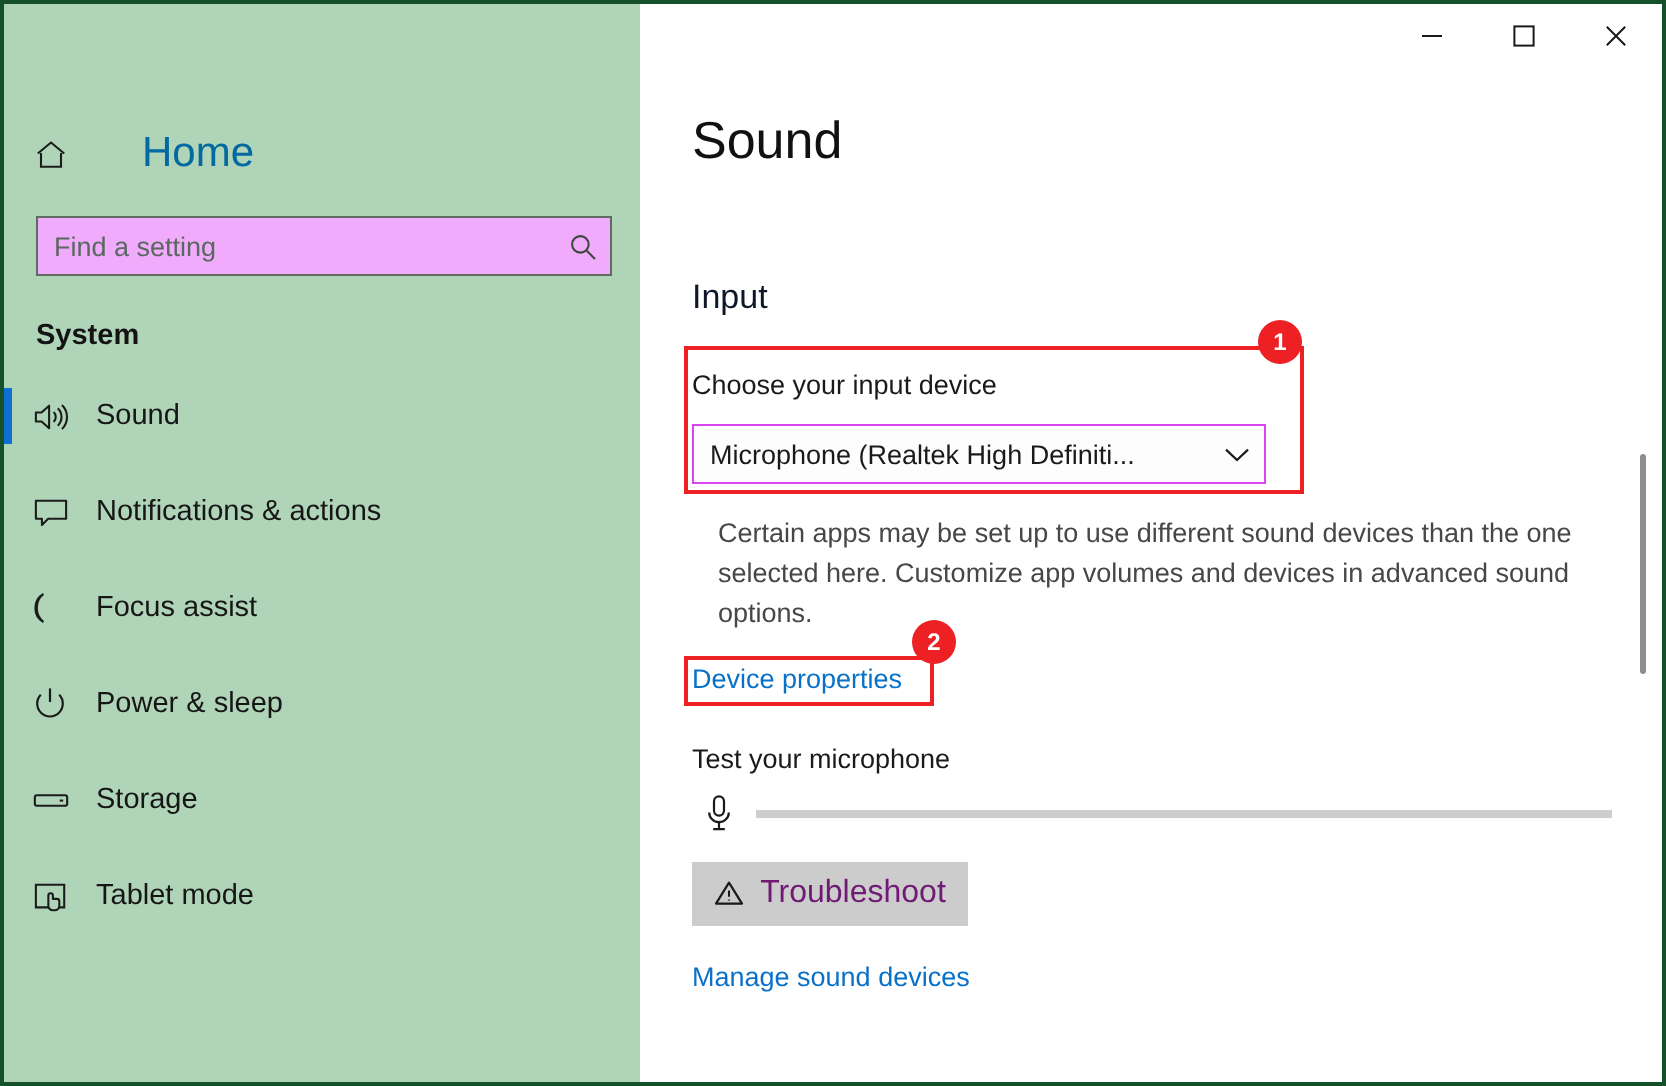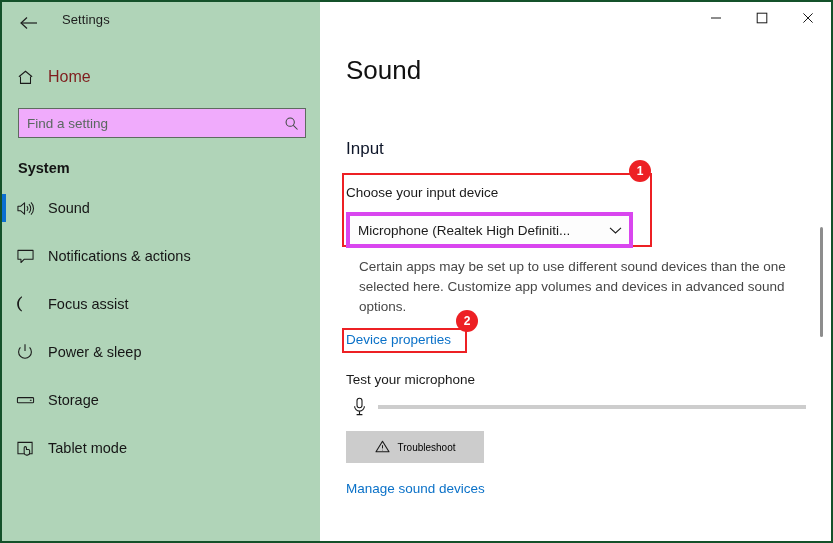--- a/index.html
+++ b/index.html
@@ -75,22 +75,23 @@
     align-items: center;
   }
   #home-row .ico {
     width: 46px;
     display: flex;
     justify-content: center;
     align-items: center;
     color: #1b1b1b;
   }
   #home-row .lbl {
-    font-size: 16px;
-    color: #7f1d1d;
+    font-size: 21px;
+    color: #0369a1;
+    margin-left: 23px;
   }
 
   #search-box {
     position: absolute;
     left: 16px;
     top: 106px;
     width: 288px;
     height: 30px;
     box-sizing: border-box;
     border: 1px solid #5e6b60;
@@ -241,23 +242,23 @@
     top: 183px;
     font-size: 13.5px;
     color: #1a1a1a;
   }
 
   #device-select {
     position: absolute;
     left: 26px;
     top: 210px;
     width: 287px;
-    height: 36px;
+    height: 30px;
     box-sizing: border-box;
-    border: 4px solid #d946ef;
+    border: 1px solid #d946ef;
     background: #fdfdfd;
     display: flex;
     align-items: center;
     cursor: default;
   }
   #device-select .val {
     flex: 1;
     font-size: 13.5px;
     color: #1a1a1a;
     padding-left: 8px;
@@ -360,22 +361,22 @@
     justify-content: center;
     cursor: default;
   }
   #troubleshoot-button .warn {
     margin-right: 8px;
     font-size: 13px;
     color: #1a1a1a;
     line-height: 1;
   }
   #troubleshoot-button .lbl {
-    font-size: 10px;
-    color: #000000;
+    font-size: 16px;
+    color: #701a75;
   }
 
   #manage-sound-devices-link {
     position: absolute;
     left: 26px;
     top: 479px;
     font-size: 13.5px;
     color: #0a71c8;
     cursor: default;
   }
@@ -398,29 +399,20 @@
     border-radius: 2px;
   }
 </style>
 </head>
 <body>
 
 <div id="window">
 
   <div id="sidebar">
 
-    <div class="titlebar-left">
-      <div id="back-button">
-        <svg width="18" height="14" viewBox="0 0 18 14" aria-hidden="true">
-          <path d="M1 7 H17" stroke="#1d1d1d" stroke-width="1.2" fill="none"></path>
-          <path d="M7 1.5 L1 7 L7 12.5" stroke="#1d1d1d" stroke-width="1.2" fill="none"></path>
-        </svg>
-      </div>
-      <div id="settings-title">Settings</div>
-    </div>
 
     <div id="home-row">
       <span class="ico">
         <svg width="17" height="17" viewBox="0 0 18 18" aria-hidden="true">
           <path d="M2 8.2 L9 2.4 L16 8.2" stroke="#1b1b1b" stroke-width="1.1" fill="none"></path>
           <path d="M3.7 8 V15.2 H14.3 V8" stroke="#1b1b1b" stroke-width="1.1" fill="none"></path>
         </svg>
       </span>
       <span class="lbl">Home</span>
     </div>

